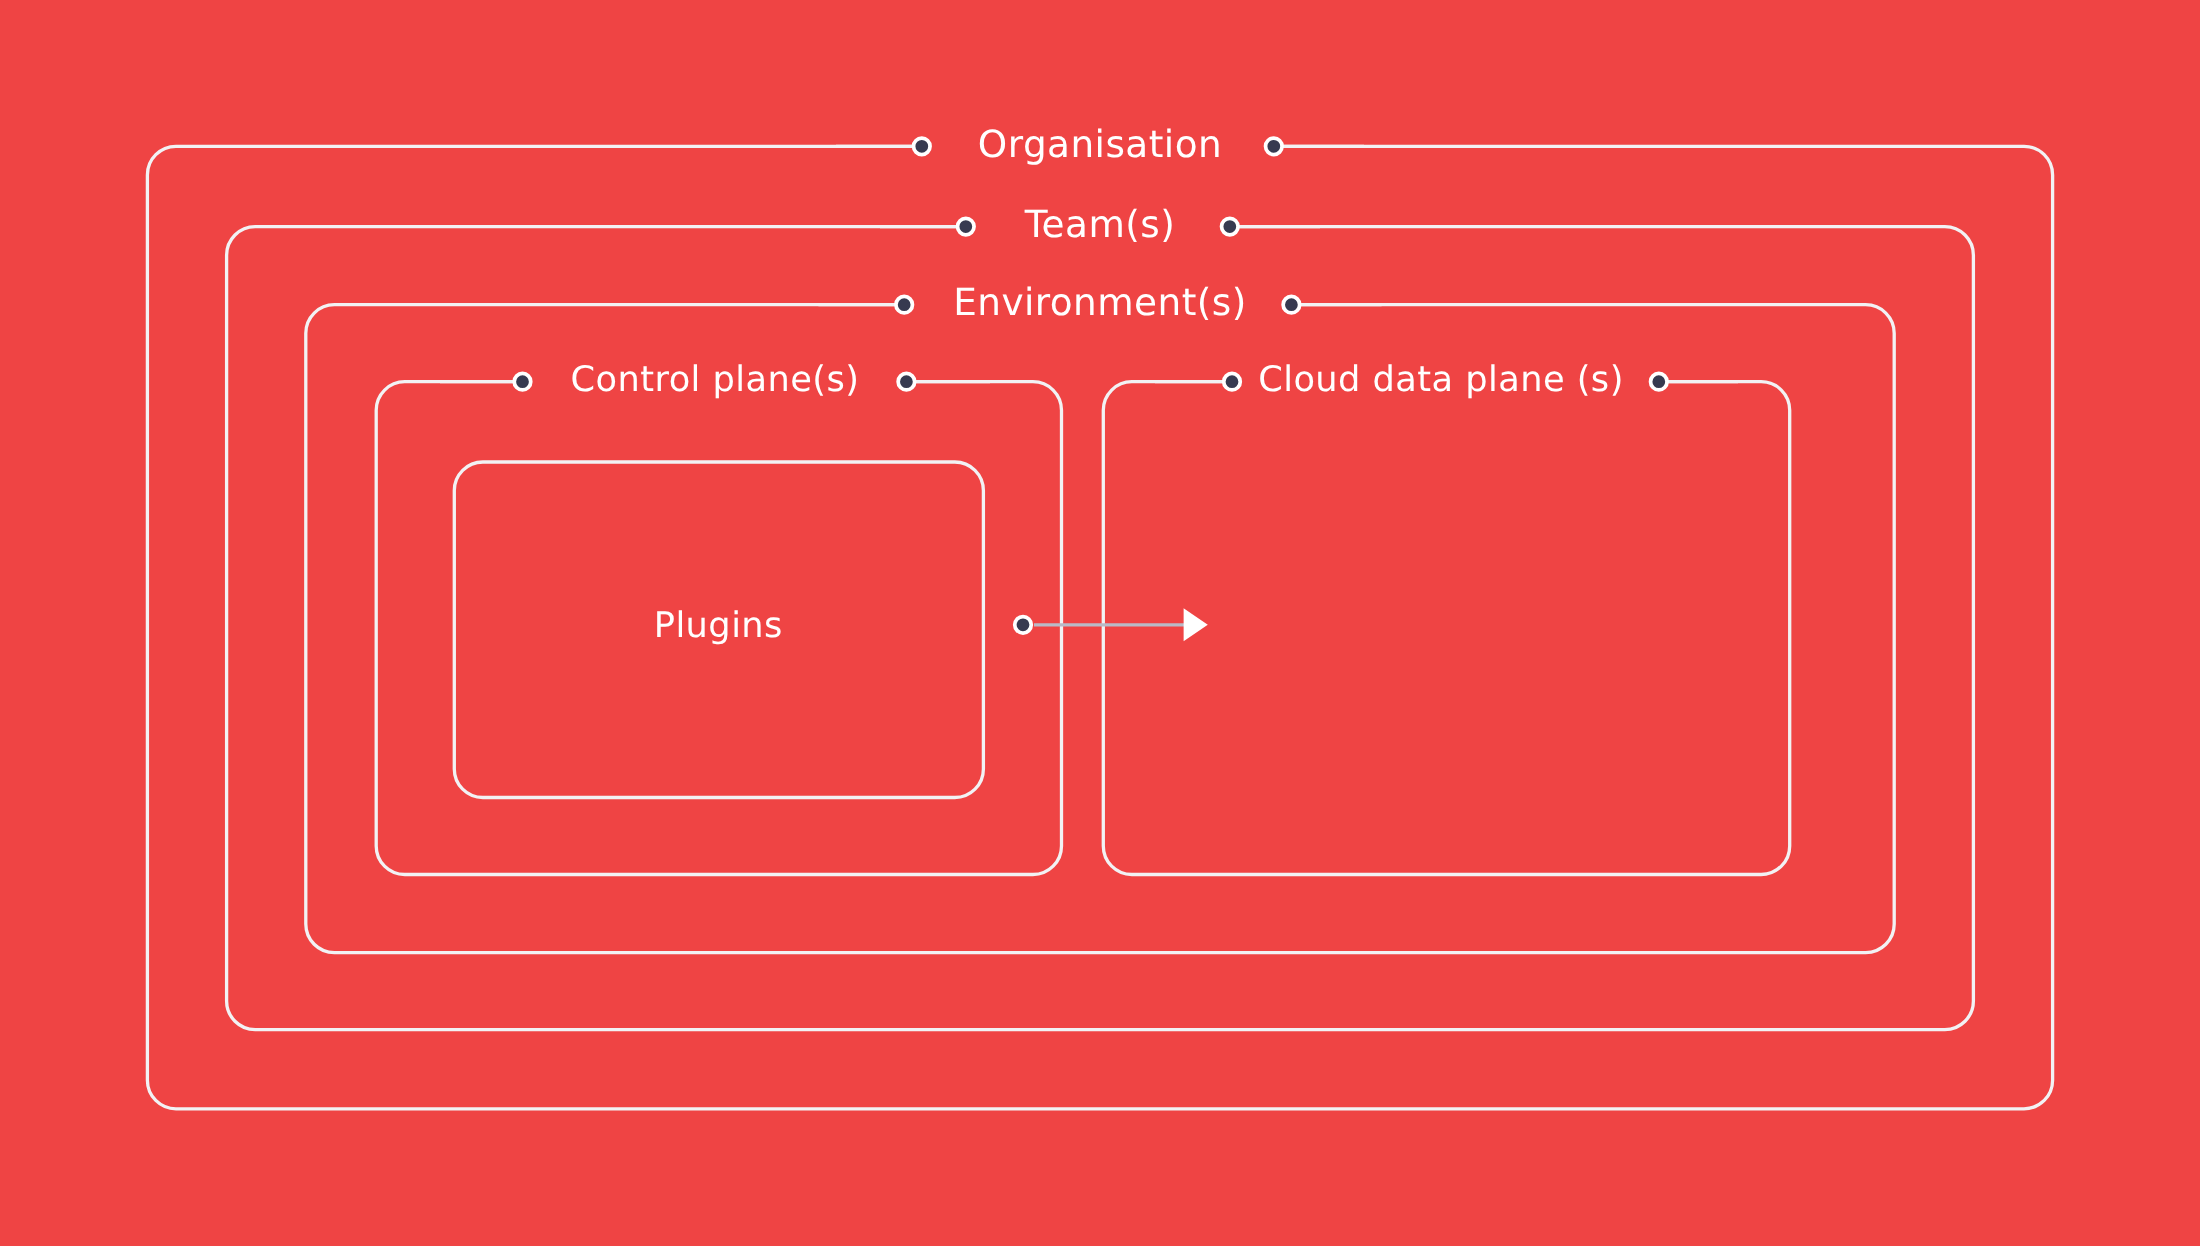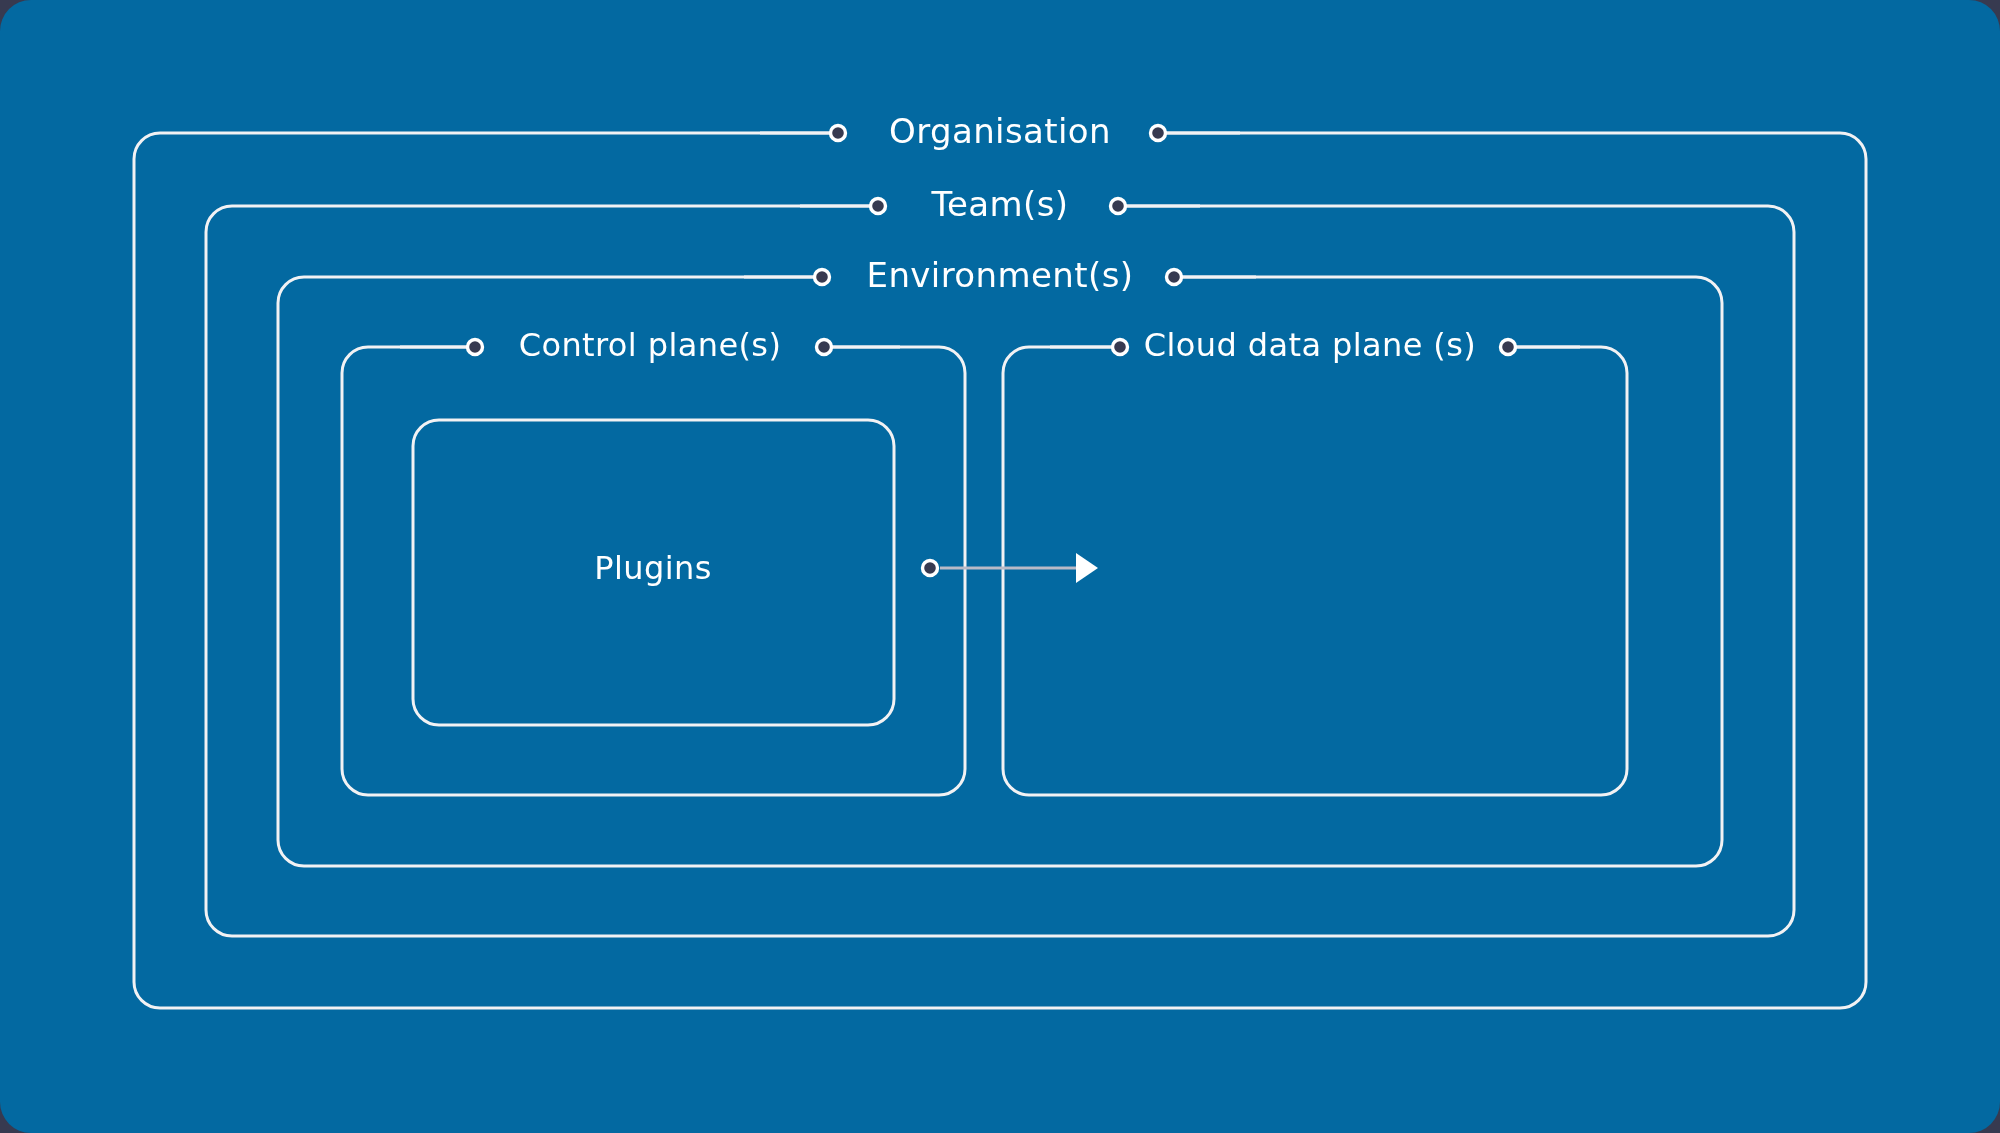--- a/index.html
+++ b/index.html
@@ -10,22 +10,21 @@
   body {
     width: 2000px;
     height: 1133px;
     overflow: hidden;
     font-family: "DejaVu Sans", sans-serif;
   }
   #diagram-root {
     position: relative;
     width: 2000px;
     height: 1133px;
-    background: #0369a1;
-    border-radius: 31px;
+    background: #ef4444;
   }
   svg.canvas {
     position: absolute;
     inset: 0;
     width: 2000px;
     height: 1133px;
     display: block;
   }
   .box-outline {
     fill: none;

